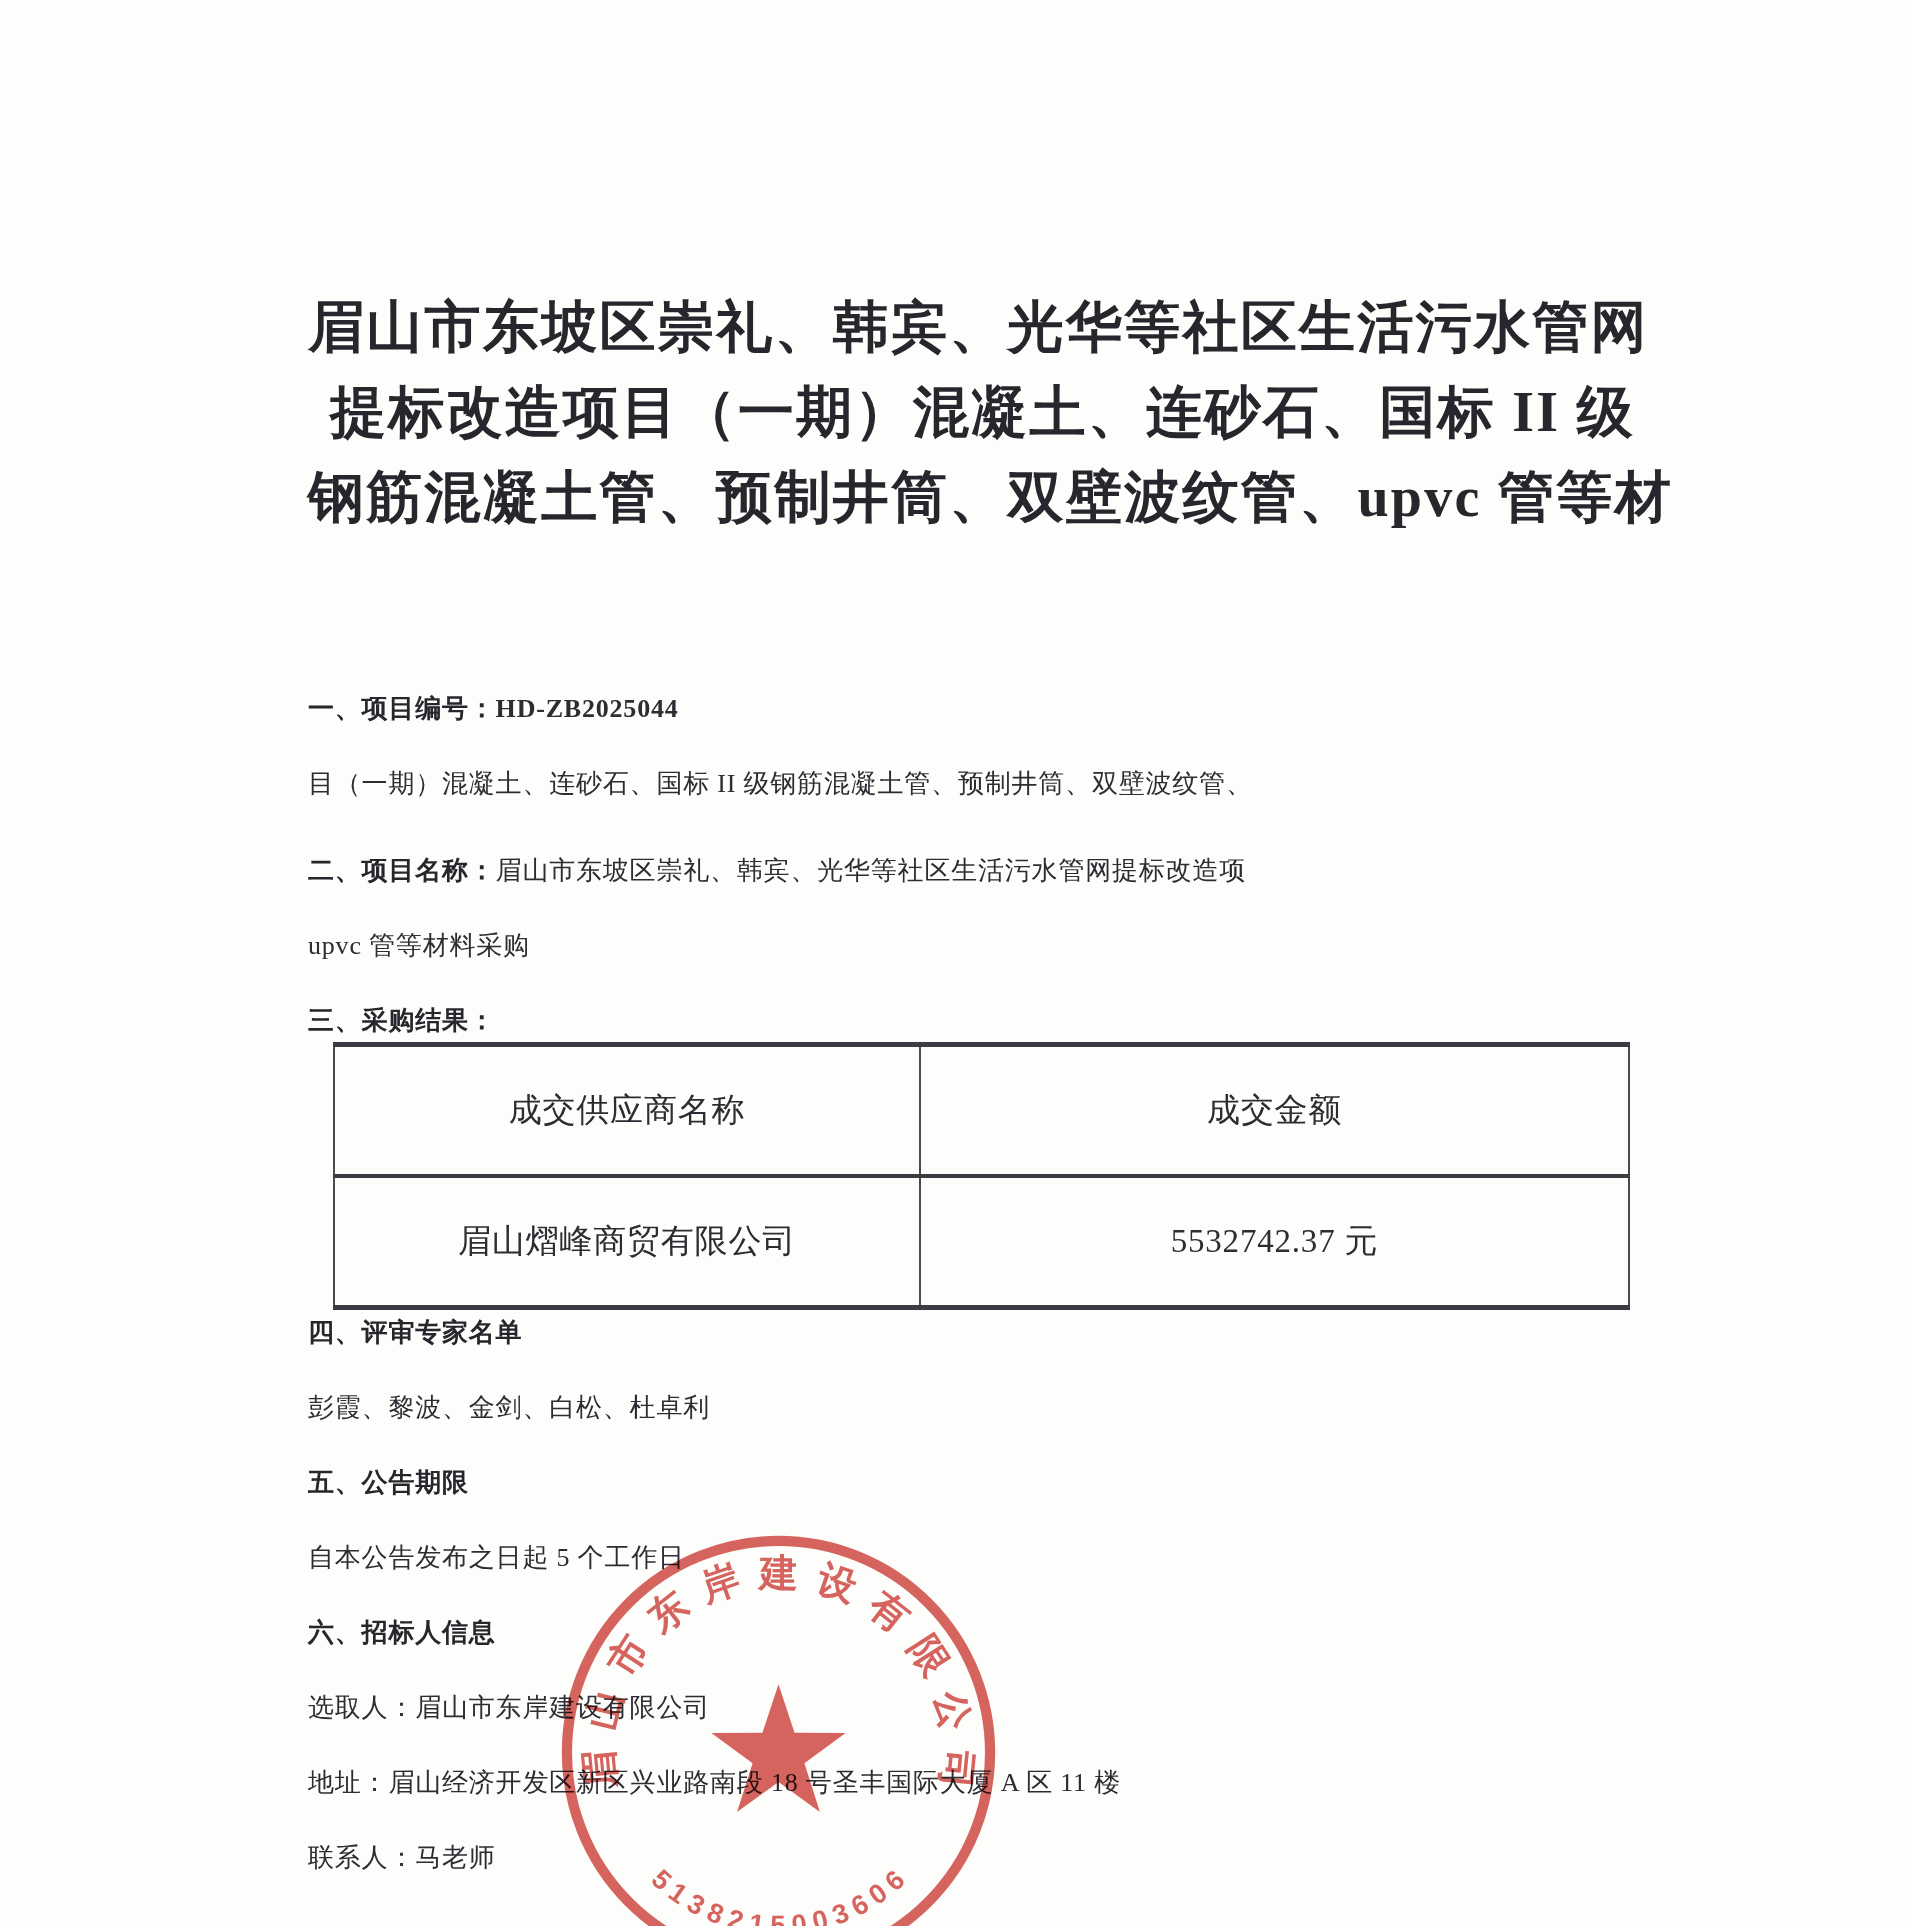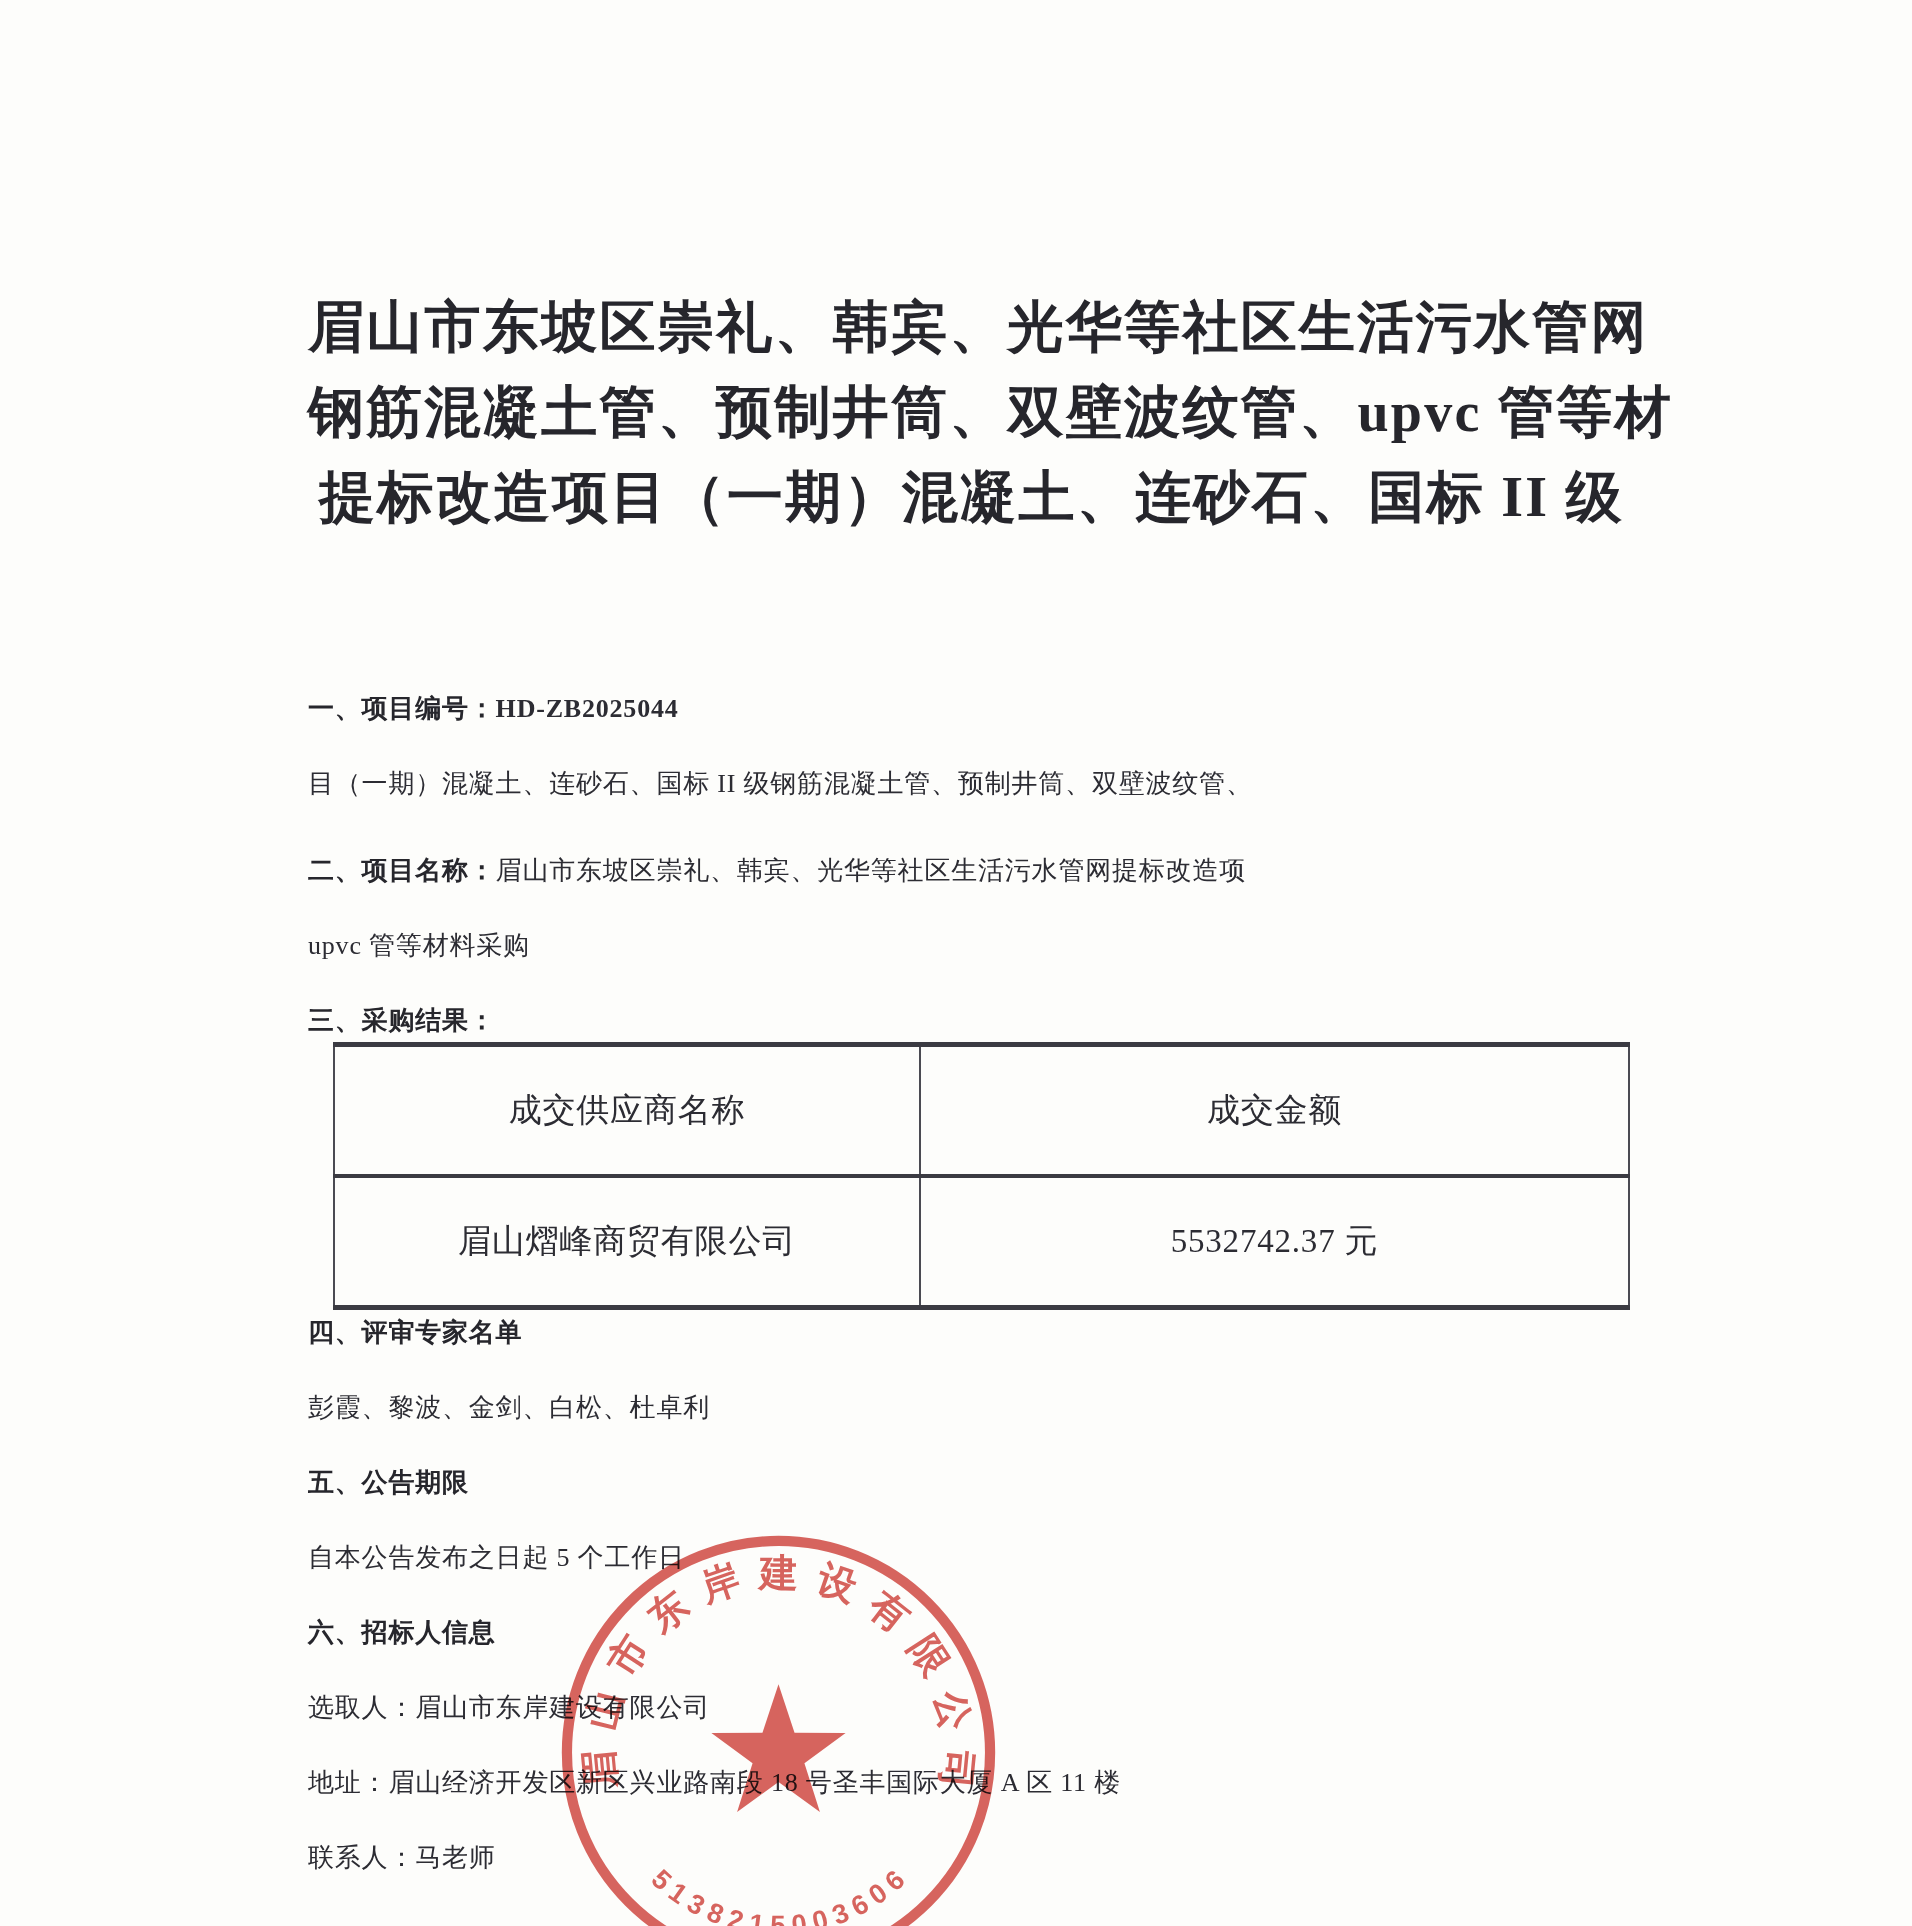--- a/index.html
+++ b/index.html
@@ -8,21 +8,21 @@
     width:1912px;height:2704px;
     background:#fdfdfb;
     overflow:hidden;
     font-family:"Liberation Serif","DejaVu Serif",serif;
     color:#2c2c33;
   }
   .content{
     position:absolute;left:308px;top:285px;width:1327px;
   }
   .title{
-    text-align:center;font-weight:700;
+    text-align:right;font-weight:700;
     font-size:56px;line-height:85px;letter-spacing:2.3px;
     color:#26262c;
   }
   .title div{white-space:nowrap;}
   .body{margin-top:131px;}
   .body-line{
     font-size:26px;line-height:75px;letter-spacing:0.8px;white-space:nowrap;
   }
   .body-line .lbl{font-weight:700;color:#26262c;}
   .body-line .val{font-weight:400;}
@@ -50,22 +50,22 @@
 </style>
 </head>
 <body>
 
 <div class="page">
 
   <div class="content">
 
     <div class="title">
       <div>眉山市东坡区崇礼、韩宾、光华等社区生活污水管网</div>
+      <div>提标改造项目（一期）混凝土、连砂石、国标 II 级</div>
       <div>钢筋混凝土管、预制井筒、双壁波纹管、upvc 管等材</div>
-      <div>提标改造项目（一期）混凝土、连砂石、国标 II 级</div>
     </div>
 
     <div class="body">
 
       <div class="body-line">
         <span class="lbl">一、项目编号：</span><span class="val bold-val">HD-ZB2025044</span>
       </div>
       <div class="body-line">
         <span class="val">目（一期）混凝土、连砂石、国标 II 级钢筋混凝土管、预制井筒、双壁波纹管、</span>
       </div>

